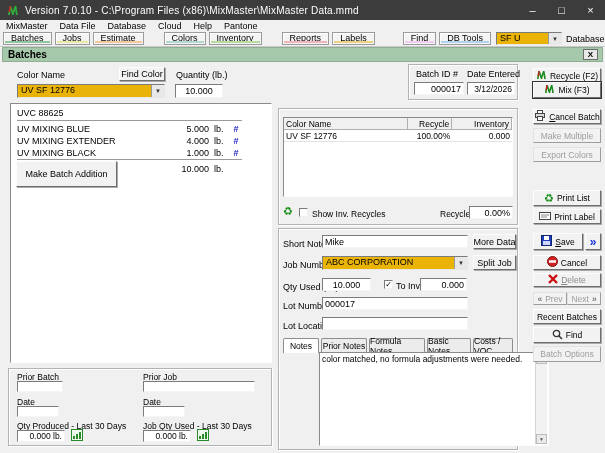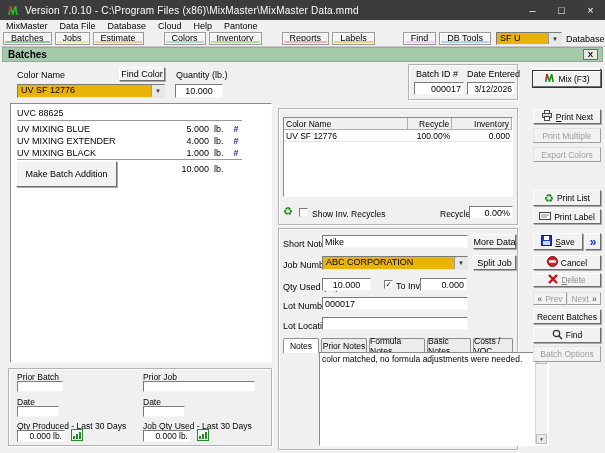--- a/index.html
+++ b/index.html
@@ -311,38 +311,38 @@
         <rect x="8" y="3" width="2" height="7" fill="#2a8a2a"></rect>
       </svg></span>
 
   <span class="btn side-btn abs" style="left:533px;top:68px;width:68px;height:16px;">
     <span><svg width="11" height="10" viewBox="0 0 12 11">
           <path d="M1 10 L2.5 1 H4.2 L5.9 6.2 L7.6 1 H9.3 L10.8 10 H9 L8.2 4.8 L6.6 10 H5.2 L3.6 4.8 L2.8 10 Z" fill="#1a8a1a"></path>
           <path d="M2.5 1 H4.2 L3.1 7 H1.6 Z" fill="#cc2222"></path>
         </svg></span>
     <span>Recycle (F2)</span>
   </span>
-  <span class="btn side-btn default abs" style="left:533px;top:71px;width:68px;height:16px;">
+  <span class="btn side-btn default abs" style="left:533px;top:82px;width:68px;height:16px;">
     <span><svg width="11" height="10" viewBox="0 0 12 11">
           <path d="M1 10 L2.5 1 H4.2 L5.9 6.2 L7.6 1 H9.3 L10.8 10 H9 L8.2 4.8 L6.6 10 H5.2 L3.6 4.8 L2.8 10 Z" fill="#1a8a1a"></path>
           <path d="M2.5 1 H4.2 L3.1 7 H1.6 Z" fill="#cc2222"></path>
         </svg></span>
     <span>Mix (F3)</span>
   </span>
 
   <span class="btn side-btn abs" style="left:533px;top:109px;width:68px;height:15px;">
     <span><svg width="12" height="11" viewBox="0 0 12 11">
           <rect x="3.5" y="0.5" width="5" height="3" fill="#fff" stroke="#444"></rect>
           <rect x="1.5" y="3.5" width="9" height="4" fill="#d8d8d8" stroke="#444"></rect>
           <rect x="3.5" y="6.5" width="5" height="4" fill="#fff" stroke="#444"></rect>
         </svg></span>
-    <span class="ulf">Print Next</span>
+    <span class="ulf">Cancel Batch</span>
   </span>
   <span class="btn side-btn disabled abs" style="left:533px;top:128px;width:68px;height:15px;">
-      <span>Print Multiple</span>
+      <span>Make Multiple</span>
     </span>
   <span class="btn side-btn disabled abs" style="left:533px;top:147px;width:68px;height:15px;">
       <span>Export Colors</span>
     </span>
 
   <span class="btn side-btn abs" style="left:533px;top:190px;width:68px;height:16px;">
     <span class="recycle-glyph">♻</span>
     <span>Print List</span>
   </span>
   <span class="btn side-btn abs" style="left:533px;top:209px;width:68px;height:15px;">

